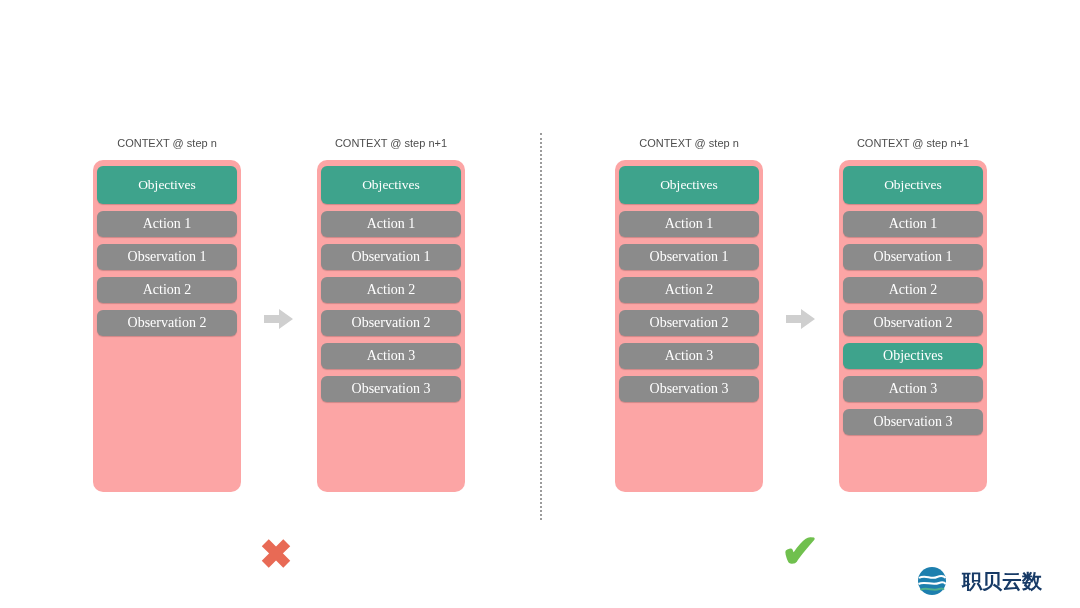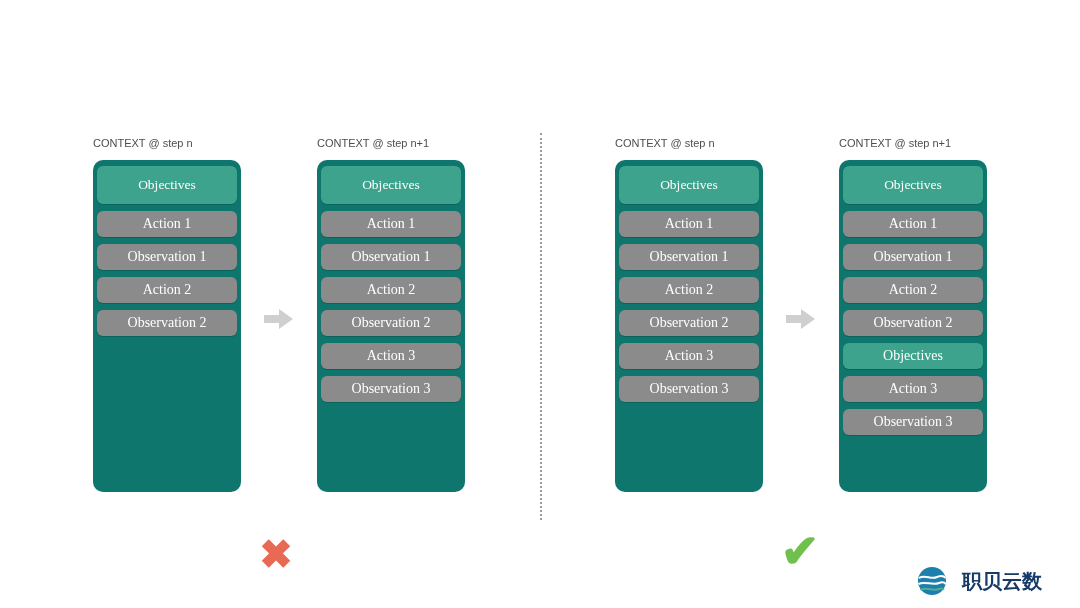--- a/index.html
+++ b/index.html
@@ -14,26 +14,26 @@
     font-weight:700; font-size:23px; color:#111111; letter-spacing:0.2px;
   }
 
   .group { position:absolute; top:137px; width:148px; }
   .group.g1 { left:93px; }
   .group.g2 { left:317px; }
   .group.g3 { left:615px; }
   .group.g4 { left:839px; }
 
   .panel-label {
-    text-align:left; font-size:11px; color:#4d4d4d;
+    text-align:center; font-size:11px; color:#4d4d4d;
     margin-bottom:11px; white-space:nowrap;
   }
 
   .panel {
-    background:#0f766e; border-radius:10px; height:332px;
+    background:#fca5a5; border-radius:10px; height:332px;
     padding:6px 4px; display:flex; flex-direction:column; gap:7px;
   }
 
   .pill {
     background:#8b8b8b; color:#ffffff; border-radius:6px;
     height:26px; line-height:26px; text-align:center;
     font-family:"Liberation Serif", serif; font-size:14px;
     flex:0 0 auto; box-shadow:0 1px 1px rgba(0,0,0,0.18);
   }
   .pill.objective { background:#3ea38c; }

